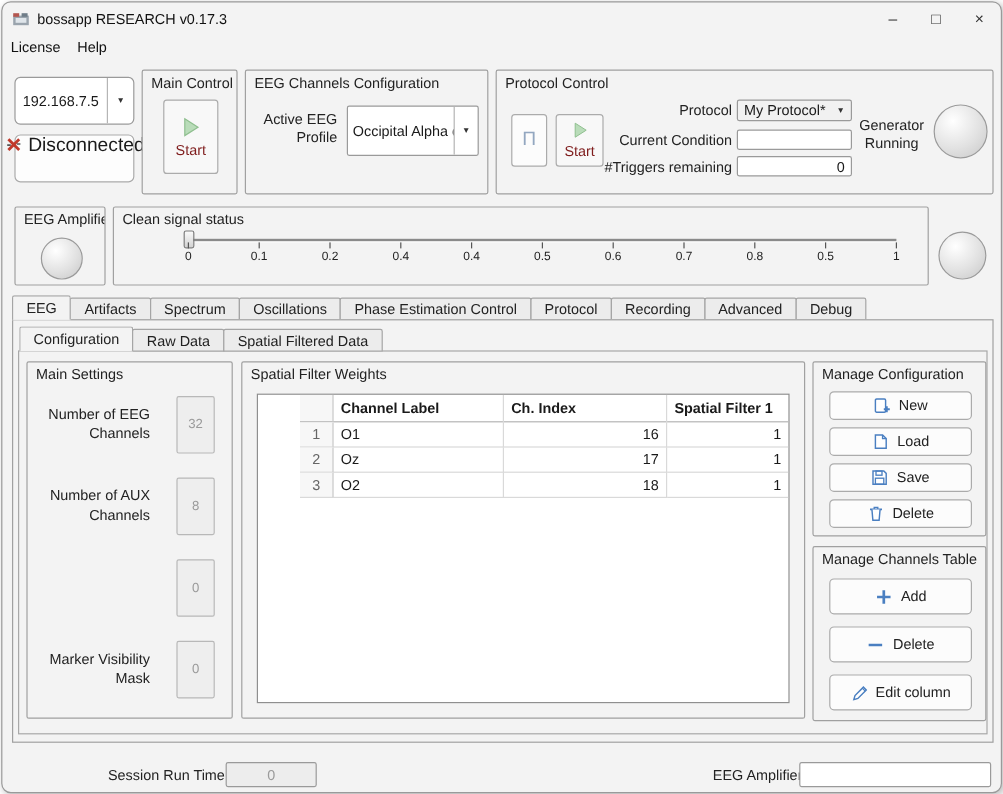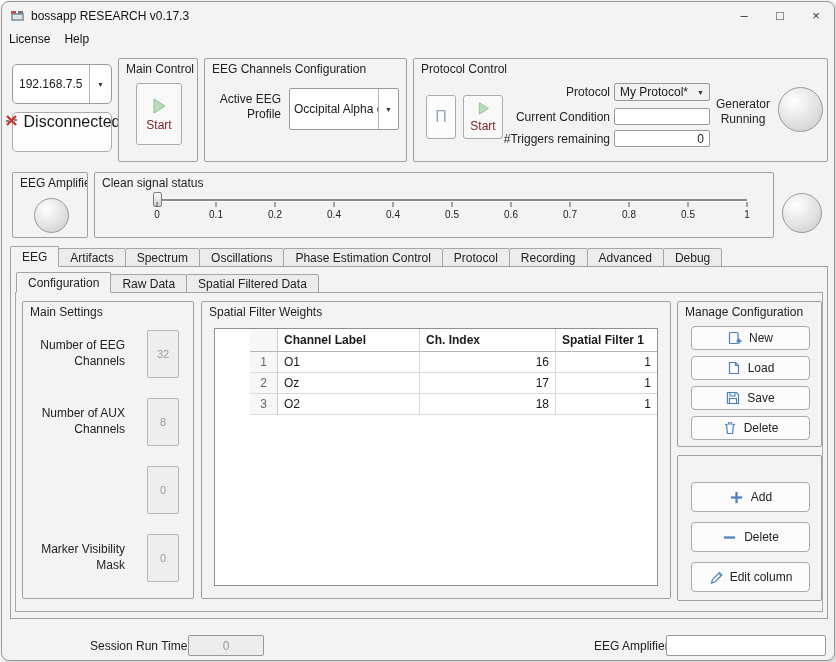--- a/index.html
+++ b/index.html
@@ -378,20 +378,21 @@
               <line x1="2" y1="3.5" x2="12" y2="3.5" stroke="#4a7fc1" stroke-width="1.3"></line>
               <path d="M5.5,3.5 v-1.7 h3 v1.7" fill="none" stroke="#4a7fc1" stroke-width="1.1"></path>
               <path d="M3.6,3.5 l0.8,9 h5.2 l0.8,-9" fill="#fff" stroke="#4a7fc1" stroke-width="1.2"></path>
             </svg>
           </span>
           <span>Delete</span>
         </div>
       </div>
 
       <div class="group" id="grp-manage-channels">
+        <div class="gtitle">Manage Channels Table</div>
         <div class="btn ch-btn" style="top:26px">
           <span>
             <svg width="15" height="15" viewBox="0 0 16 16">
               <line x1="8" y1="2" x2="8" y2="14" stroke="#4a7fc1" stroke-width="2.4"></line>
               <line x1="2" y1="8" x2="14" y2="8" stroke="#4a7fc1" stroke-width="2.4"></line>
             </svg>
           </span>
           <span>Add</span>
         </div>
         <div class="btn ch-btn" style="top:66px">

